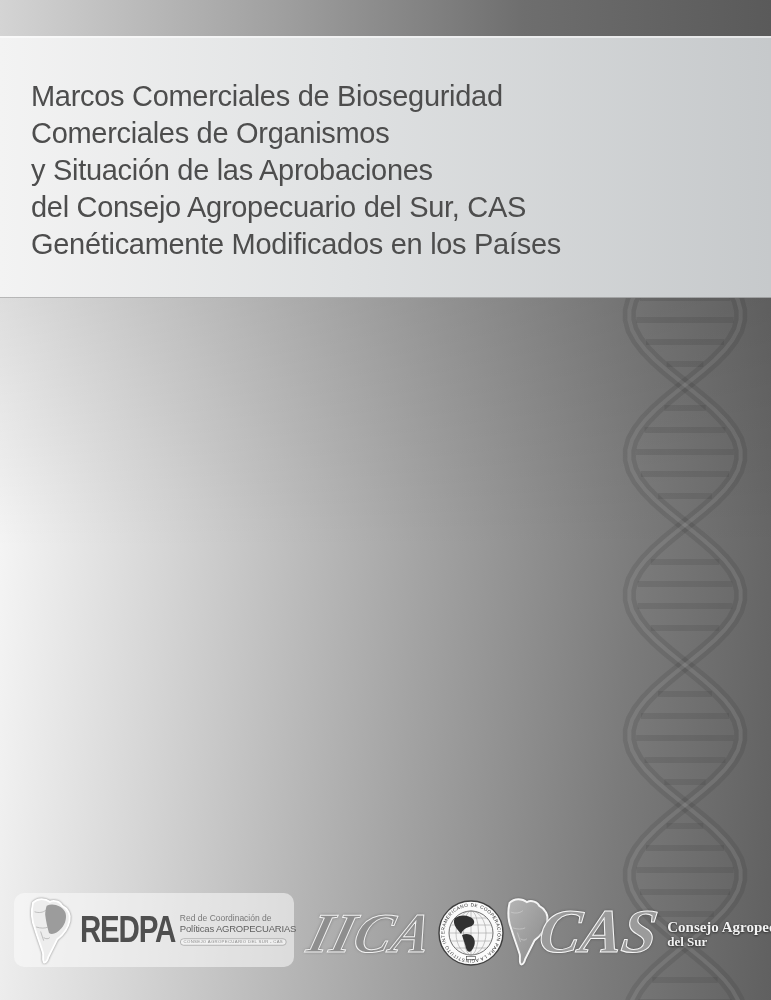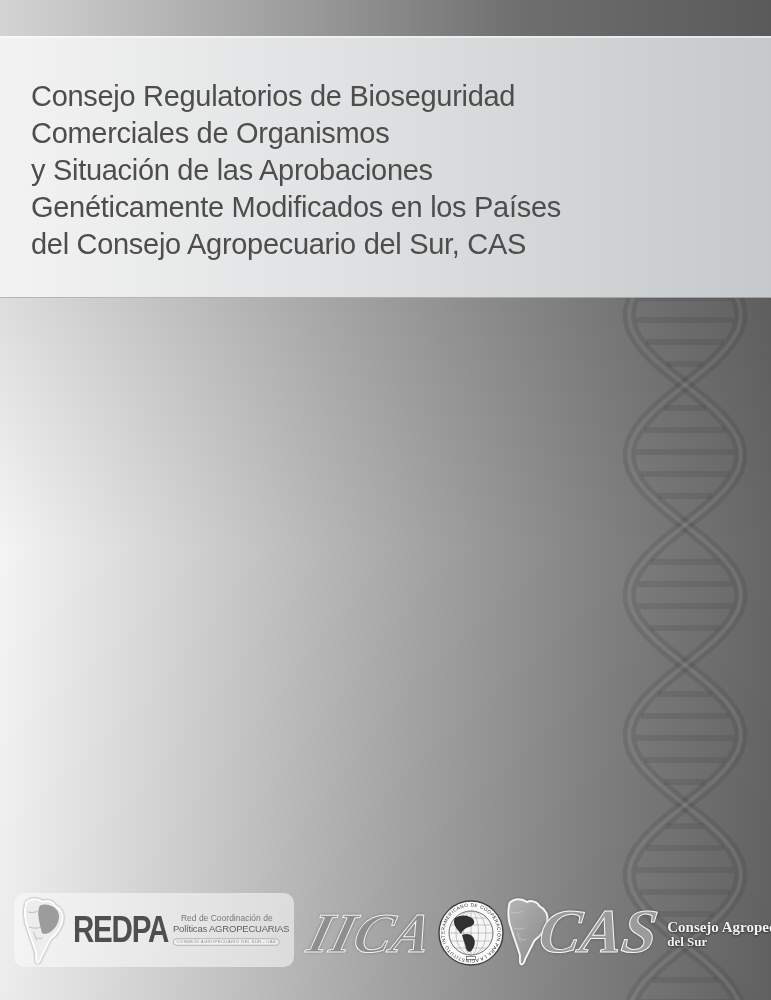--- a/index.html
+++ b/index.html
@@ -37,32 +37,32 @@
   .title-text .tl{display:block;}
 
   #helix{position:absolute;top:0;right:0;width:170px;height:1000px;pointer-events:none;}
 
   
   .logo-redpa{
     position:absolute;left:14px;top:893px;width:280px;height:74px;
     display:flex;align-items:center;
     background:rgba(252,252,252,0.55);
     border-radius:10px;
-    padding:2px 8px 2px 6px;box-sizing:border-box;justify-content:center;
+    padding:2px 8px 2px 6px;box-sizing:border-box;
   }
   .sa-map-svg{filter:drop-shadow(0 0 1px rgba(60,60,60,0.6));flex:none;}
   .redpa-word{
     display:inline-block;
     font-size:36px;font-weight:bold;color:#4f4f4f;
     letter-spacing:-1.5px;
     transform:scaleX(0.82);transform-origin:left center;
     margin-left:2px;line-height:1;
   }
   .redpa-textblock{margin-left:-16px;width:120px;flex:none;}
-  .redpa-tag1{font-size:8.5px;color:#787878;line-height:10px;white-space:nowrap;margin-left:8px;}
+  .redpa-tag1{font-size:8.5px;color:#787878;line-height:10px;white-space:nowrap;}
   .redpa-tag2{font-size:9.5px;font-weight:normal;color:#616161;letter-spacing:-0.2px;line-height:11px;white-space:nowrap;}
   .redpa-capsule{
     margin-top:3px;width:max-content;
     border:1px solid #9e9e9e;border-radius:6px;
     background:rgba(255,255,255,0.5);
     padding:1px 4px;
     font-size:6px;letter-spacing:0.4px;color:#8d8d8d;
     white-space:nowrap;
     transform:scale(0.72);transform-origin:left center;
   }
@@ -142,25 +142,25 @@
       <path d="M65.5 -20 L54.2 -10 L44.4 0 L36.6 10 L31.1 20 L28.4 30 L28.4 40 L31.1 50 L36.6 60 L44.4 70 L54.2 80 L65.5 90 L77.7 100 L90.3 110 L102.5 120 L113.8 130 L123.6 140 L131.4 150 L136.9 160 L139.6 170 L139.6 180 L136.9 190 L131.4 200 L123.6 210 L113.8 220 L102.5 230 L90.3 240 L77.7 250 L65.5 260 L54.2 270 L44.4 280 L36.6 290 L31.1 300 L28.4 310 L28.4 320 L31.1 330 L36.6 340 L44.4 350 L54.2 360 L65.5 370 L77.7 380 L90.3 390 L102.5 400 L113.8 410 L123.6 420 L131.4 430 L136.9 440 L139.6 450 L139.6 460 L136.9 470 L131.4 480 L123.6 490 L113.8 500 L102.5 510 L90.3 520 L77.7 530 L65.5 540 L54.2 550 L44.4 560 L36.6 570 L31.1 580 L28.4 590 L28.4 600 L31.1 610 L36.6 620 L44.4 630 L54.2 640 L65.5 650 L77.7 660 L90.3 670 L102.5 680 L113.8 690 L123.6 700 L131.4 710 L136.9 720 L139.6 730 L139.6 740 L136.9 750 L131.4 760 L123.6 770 L113.8 780 L102.5 790 L90.3 800 L77.7 810 L65.5 820 L54.2 830 L44.4 840 L36.6 850 L31.1 860 L28.4 870 L28.4 880 L31.1 890 L36.6 900 L44.4 910 L54.2 920 L65.5 930 L77.7 940 L90.3 950 L102.5 960 L113.8 970 L123.6 980 L131.4 990 L136.9 1000 L139.6 1010 L139.6 1020 " fill="none" stroke="#383838" stroke-width="13" opacity="0.17" stroke-linecap="round"></path>
       <path d="M102.5 -20 L113.8 -10 L123.6 0 L131.4 10 L136.9 20 L139.6 30 L139.6 40 L136.9 50 L131.4 60 L123.6 70 L113.8 80 L102.5 90 L90.3 100 L77.7 110 L65.5 120 L54.2 130 L44.4 140 L36.6 150 L31.1 160 L28.4 170 L28.4 180 L31.1 190 L36.6 200 L44.4 210 L54.2 220 L65.5 230 L77.7 240 L90.3 250 L102.5 260 L113.8 270 L123.6 280 L131.4 290 L136.9 300 L139.6 310 L139.6 320 L136.9 330 L131.4 340 L123.6 350 L113.8 360 L102.5 370 L90.3 380 L77.7 390 L65.5 400 L54.2 410 L44.4 420 L36.6 430 L31.1 440 L28.4 450 L28.4 460 L31.1 470 L36.6 480 L44.4 490 L54.2 500 L65.5 510 L77.7 520 L90.3 530 L102.5 540 L113.8 550 L123.6 560 L131.4 570 L136.9 580 L139.6 590 L139.6 600 L136.9 610 L131.4 620 L123.6 630 L113.8 640 L102.5 650 L90.3 660 L77.7 670 L65.5 680 L54.2 690 L44.4 700 L36.6 710 L31.1 720 L28.4 730 L28.4 740 L31.1 750 L36.6 760 L44.4 770 L54.2 780 L65.5 790 L77.7 800 L90.3 810 L102.5 820 L113.8 830 L123.6 840 L131.4 850 L136.9 860 L139.6 870 L139.6 880 L136.9 890 L131.4 900 L123.6 910 L113.8 920 L102.5 930 L90.3 940 L77.7 950 L65.5 960 L54.2 970 L44.4 980 L36.6 990 L31.1 1000 L28.4 1010 L28.4 1020 " fill="none" stroke="#383838" stroke-width="13" opacity="0.17" stroke-linecap="round"></path>
       <path d="M65.5 -20 L54.2 -10 L44.4 0 L36.6 10 L31.1 20 L28.4 30 L28.4 40 L31.1 50 L36.6 60 L44.4 70 L54.2 80 L65.5 90 L77.7 100 L90.3 110 L102.5 120 L113.8 130 L123.6 140 L131.4 150 L136.9 160 L139.6 170 L139.6 180 L136.9 190 L131.4 200 L123.6 210 L113.8 220 L102.5 230 L90.3 240 L77.7 250 L65.5 260 L54.2 270 L44.4 280 L36.6 290 L31.1 300 L28.4 310 L28.4 320 L31.1 330 L36.6 340 L44.4 350 L54.2 360 L65.5 370 L77.7 380 L90.3 390 L102.5 400 L113.8 410 L123.6 420 L131.4 430 L136.9 440 L139.6 450 L139.6 460 L136.9 470 L131.4 480 L123.6 490 L113.8 500 L102.5 510 L90.3 520 L77.7 530 L65.5 540 L54.2 550 L44.4 560 L36.6 570 L31.1 580 L28.4 590 L28.4 600 L31.1 610 L36.6 620 L44.4 630 L54.2 640 L65.5 650 L77.7 660 L90.3 670 L102.5 680 L113.8 690 L123.6 700 L131.4 710 L136.9 720 L139.6 730 L139.6 740 L136.9 750 L131.4 760 L123.6 770 L113.8 780 L102.5 790 L90.3 800 L77.7 810 L65.5 820 L54.2 830 L44.4 840 L36.6 850 L31.1 860 L28.4 870 L28.4 880 L31.1 890 L36.6 900 L44.4 910 L54.2 920 L65.5 930 L77.7 940 L90.3 950 L102.5 960 L113.8 970 L123.6 980 L131.4 990 L136.9 1000 L139.6 1010 L139.6 1020 " fill="none" stroke="#ffffff" stroke-width="4" opacity="0.1" stroke-linecap="round"></path>
       <path d="M102.5 -20 L113.8 -10 L123.6 0 L131.4 10 L136.9 20 L139.6 30 L139.6 40 L136.9 50 L131.4 60 L123.6 70 L113.8 80 L102.5 90 L90.3 100 L77.7 110 L65.5 120 L54.2 130 L44.4 140 L36.6 150 L31.1 160 L28.4 170 L28.4 180 L31.1 190 L36.6 200 L44.4 210 L54.2 220 L65.5 230 L77.7 240 L90.3 250 L102.5 260 L113.8 270 L123.6 280 L131.4 290 L136.9 300 L139.6 310 L139.6 320 L136.9 330 L131.4 340 L123.6 350 L113.8 360 L102.5 370 L90.3 380 L77.7 390 L65.5 400 L54.2 410 L44.4 420 L36.6 430 L31.1 440 L28.4 450 L28.4 460 L31.1 470 L36.6 480 L44.4 490 L54.2 500 L65.5 510 L77.7 520 L90.3 530 L102.5 540 L113.8 550 L123.6 560 L131.4 570 L136.9 580 L139.6 590 L139.6 600 L136.9 610 L131.4 620 L123.6 630 L113.8 640 L102.5 650 L90.3 660 L77.7 670 L65.5 680 L54.2 690 L44.4 700 L36.6 710 L31.1 720 L28.4 730 L28.4 740 L31.1 750 L36.6 760 L44.4 770 L54.2 780 L65.5 790 L77.7 800 L90.3 810 L102.5 820 L113.8 830 L123.6 840 L131.4 850 L136.9 860 L139.6 870 L139.6 880 L136.9 890 L131.4 900 L123.6 910 L113.8 920 L102.5 930 L90.3 940 L77.7 950 L65.5 960 L54.2 970 L44.4 980 L36.6 990 L31.1 1000 L28.4 1010 L28.4 1020 " fill="none" stroke="#ffffff" stroke-width="4" opacity="0.1" stroke-linecap="round"></path>
     </svg>
 
   <div class="top-bar"></div>
 
   <div class="title-band">
     <div class="title-text">
-      <span class="tl">Consejo Regulatorios de Bioseguridad</span>
+      <span class="tl">Marcos Comerciales de Bioseguridad</span>
       <span class="tl">Comerciales de Organismos</span>
       <span class="tl">y Situación de las Aprobaciones</span>
+      <span class="tl">del Consejo Agropecuario del Sur, CAS</span>
       <span class="tl">Genéticamente Modificados en los Países</span>
-      <span class="tl">del Consejo Agropecuario del Sur, CAS</span>
     </div>
   </div>
 
   <div class="body-shade"></div>
 
   <div class="logo-redpa">
     <svg class="sa-map-svg" width="58" height="70" viewBox="0 0 70 92" xmlns="http://www.w3.org/2000/svg">
       <path d="M 14,10 C 20,4 30,4 36,9 C 42,6 50,9 52,14 C 60,18 64,26 62,34 C 60,44 54,52 46,58 C 42,66 38,74 34,82 C 33,87 30,90 28,88 C 26,85 28,80 27,76 C 24,66 20,56 17,46 C 13,36 11,22 14,10 Z" fill="#ededed" stroke="#ffffff" stroke-width="2.5"></path>
       <path d="M 32,14 C 40,10 52,14 56,22 C 59,28 57,38 51,44 C 46,50 39,53 35,50 C 33,43 31,34 30,26 C 30,21 31,17 32,14 Z" fill="#9c9c9c"></path>
       <g stroke="#a9a9a9" stroke-width="0.9" fill="none">

